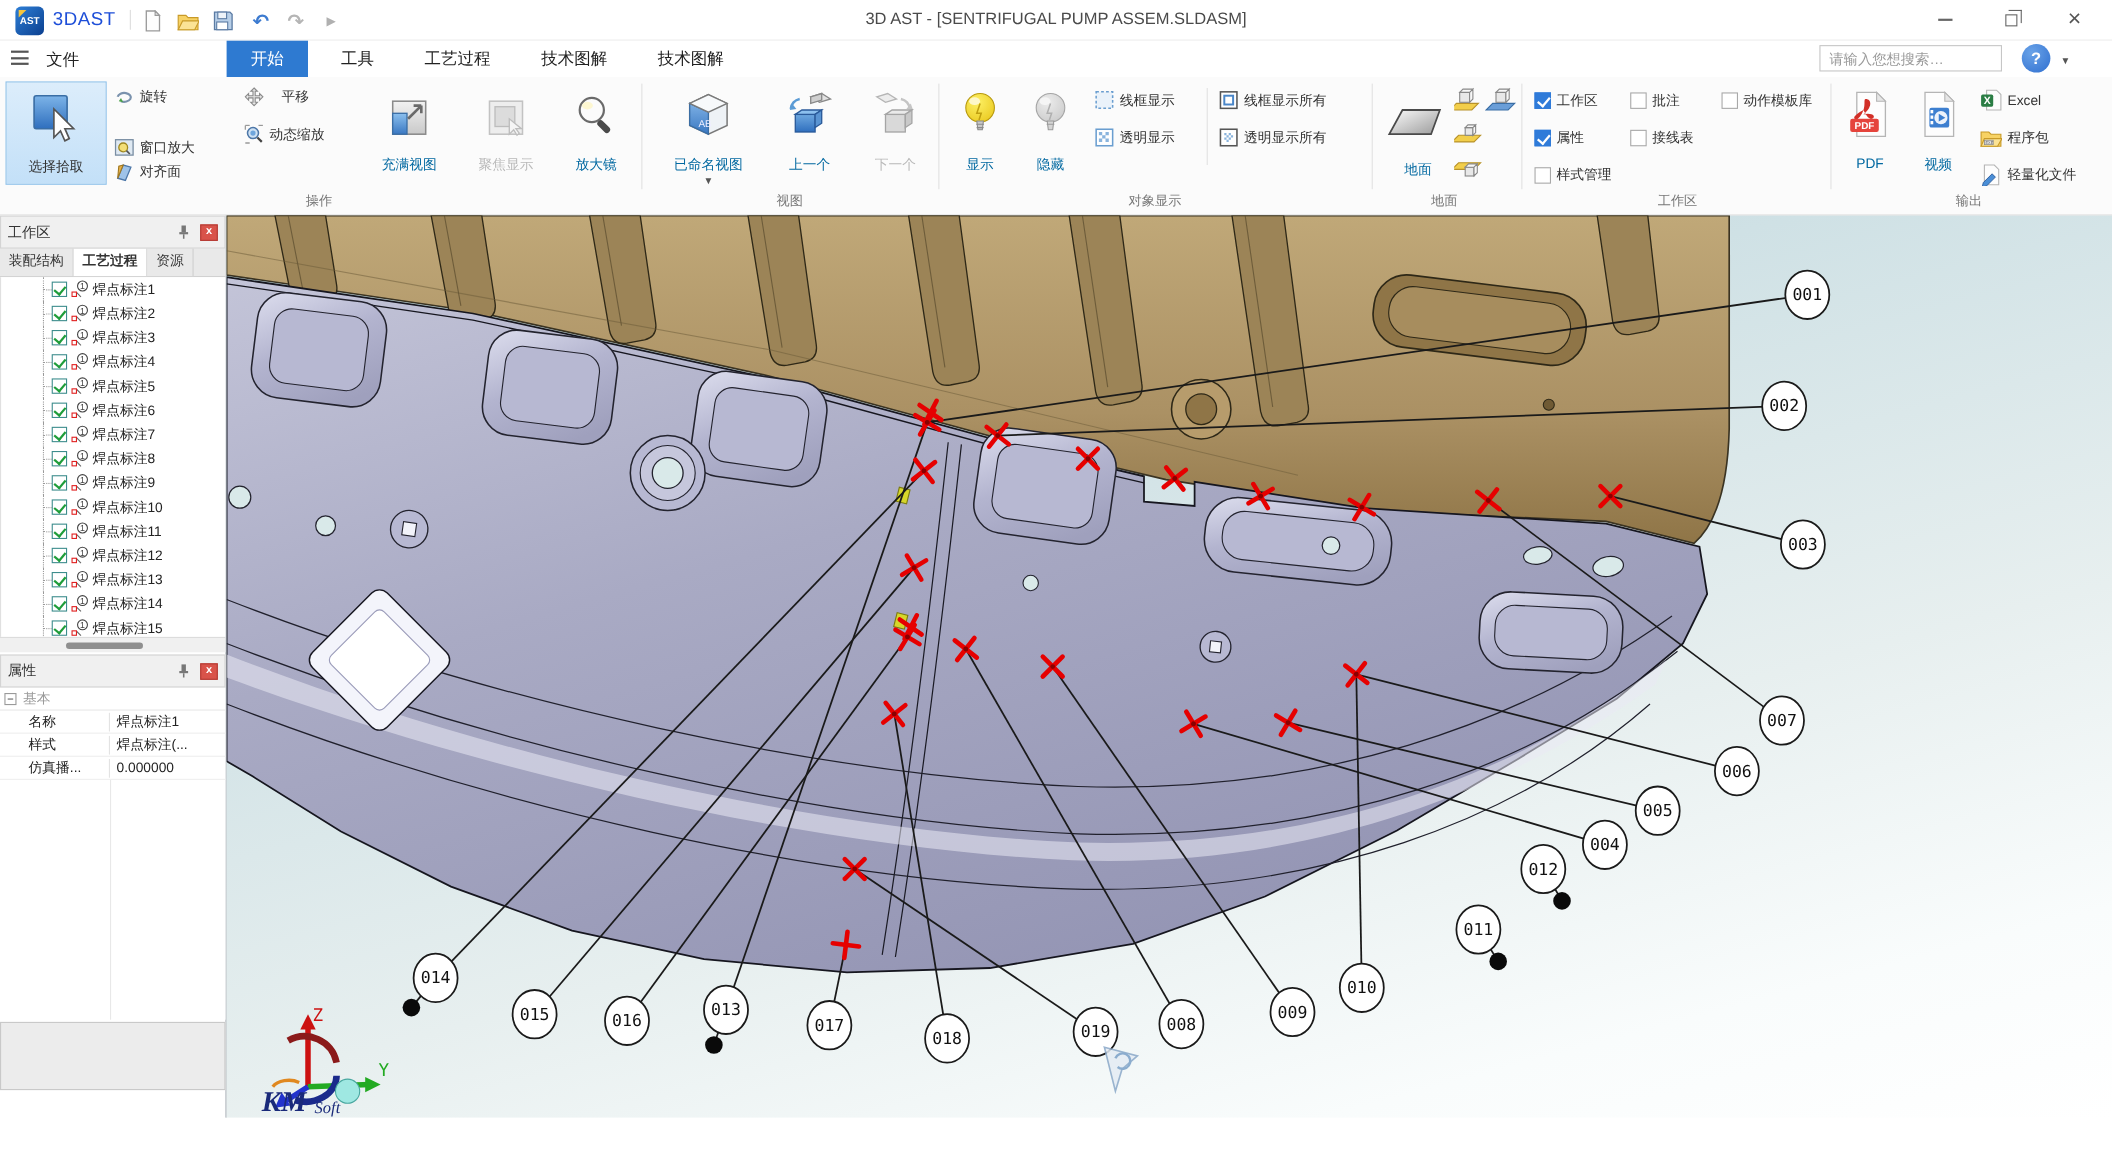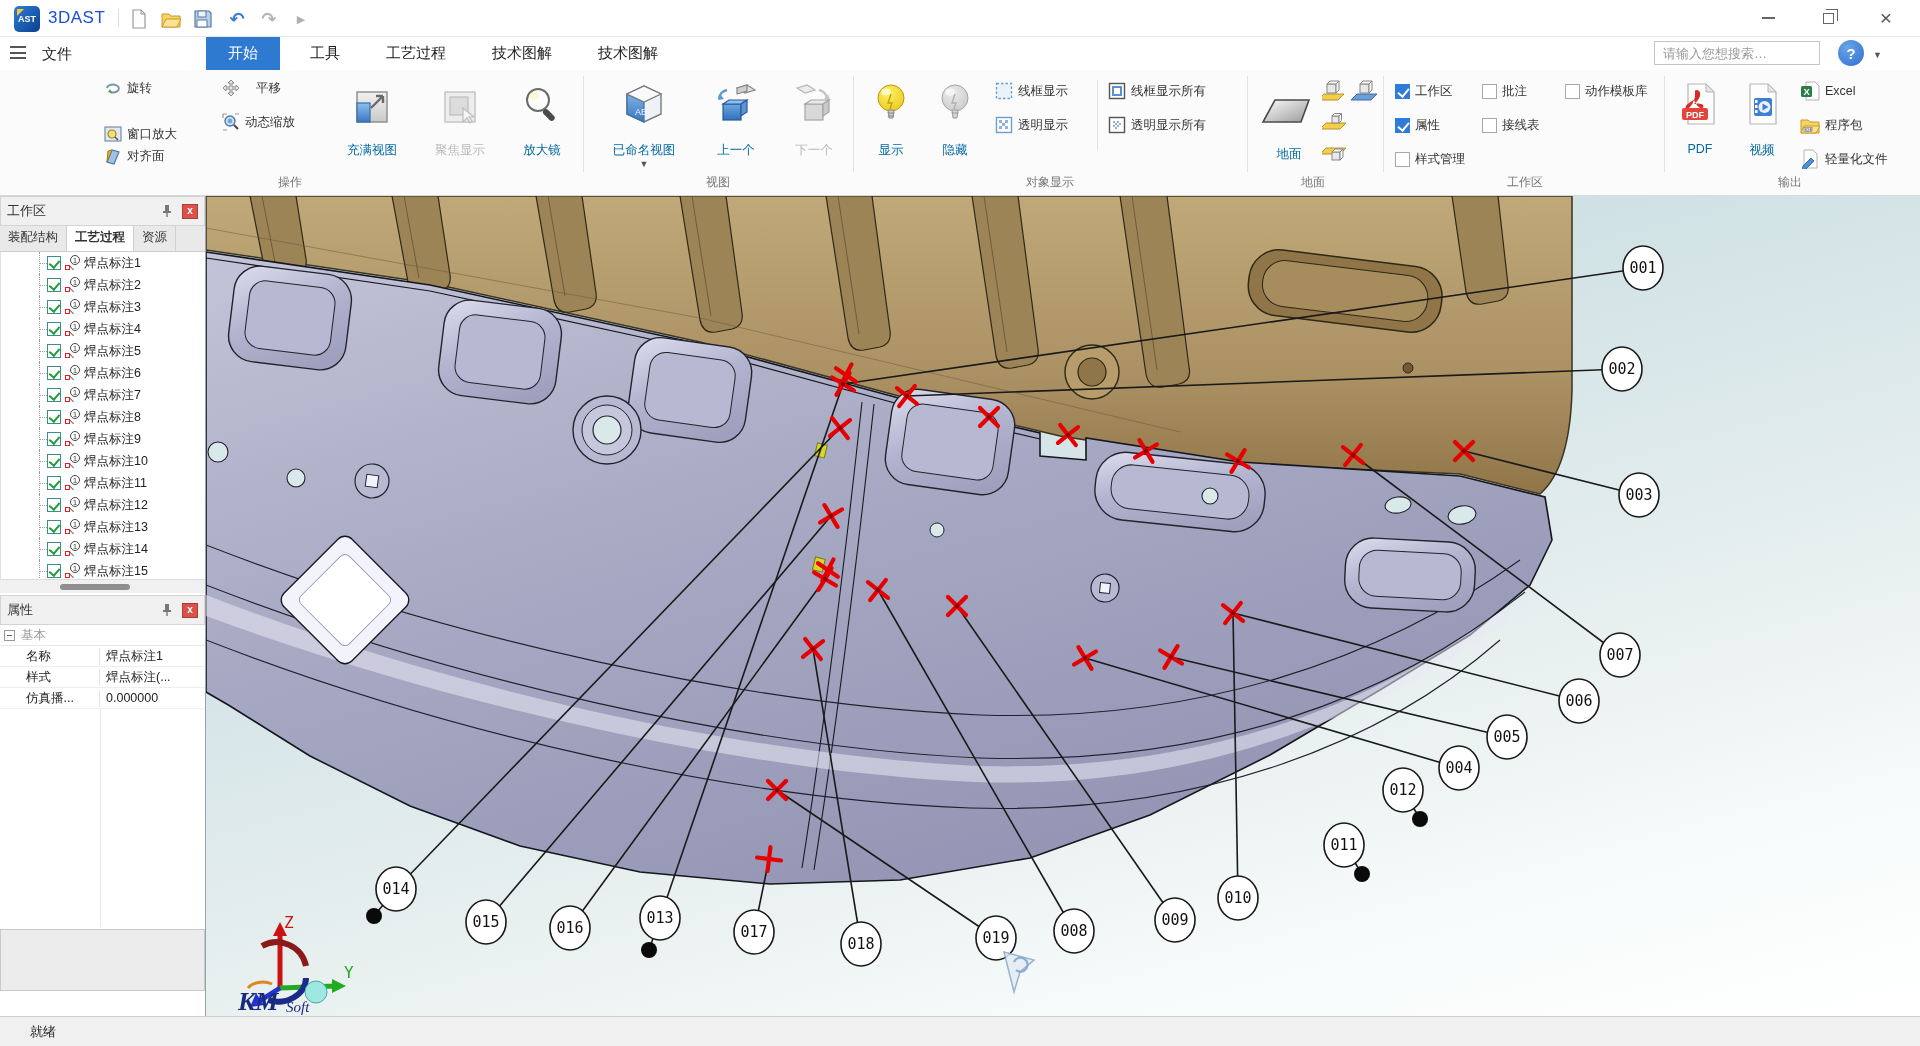--- a/index.html
+++ b/index.html
@@ -141,20 +141,21 @@
     </div>
     <div class="qa-btn" style="left:224px;">
         <span class="undo-glyph">↶</span>
       </div>
     <div class="qa-btn" style="left:256px;">
         <span class="redo-glyph">↷</span>
       </div>
     <div class="qa-btn" style="left:288px;">
         <span class="more-glyph">▶</span>
       </div>
+    <div class="win-title">3D AST - [SENTRIFUGAL PUMP ASSEM.SLDASM]</div>
     <div class="win-btn wb-min">
         <i></i>
       </div>
     <div class="win-btn wb-max">
         <i></i>
       </div>
     <div class="win-btn wb-close">
         <span>×</span>
       </div>
   </div>
@@ -175,20 +176,33 @@
       </svg>
     </div>
     <div class="help-btn">
         <span>?</span>
       </div>
     <div class="help-arrow">▼</div>
   </div>
 
   <div class="ribbon">
 
+    <div class="select-pick">
+      <svg width="52" height="52" viewBox="0 0 52 52" style="margin-top:6px;">
+        <rect x="6" y="6" width="30" height="30" rx="2" fill="url(#gblue)" stroke="#3a6ea5" stroke-width="1.5"></rect>
+        <path d="M24,18 L24,44 L30,38 L34,47 L38,45 L34,36 L42,36 Z" fill="#fff" stroke="#555" stroke-width="1.5"></path>
+        <defs>
+            <linearGradient id="gblue" x1="0" y1="0" x2="0" y2="1">
+              <stop offset="0" stop-color="#7db4e8"></stop>
+              <stop offset="1" stop-color="#2f6fbe"></stop>
+            </linearGradient>
+          </defs>
+      </svg>
+      <div class="blabel">选择拾取</div>
+    </div>
 
     <div class="srow" style="left:104px; top:7px;">
       <svg class="icon16" viewBox="0 0 18 18">
         <path d="M3,9 a6,4 0 1 1 3,4" fill="none" stroke="#7a92ad" stroke-width="2"></path>
         <path d="M4,13 l4,1 -2,-4 z" fill="#4aa04a"></path>
       </svg>
       <span>旋转</span>
     </div>
     <div class="srow" style="left:104px; top:41px;margin-top:12px;">
       <svg class="icon16" viewBox="0 0 18 18">
@@ -1044,16 +1058,13 @@
         </g>
 
         <g transform="translate(1000,952)" opacity="0.85">
           <path d="M4,0 L34,8 L20,20 L14,40 Z" fill="#e4ecf4" stroke="#8aa8c8" stroke-width="1.5"></path>
           <path d="M14,10 a7,7 0 1 1 2,8" fill="none" stroke="#7aa0c8" stroke-width="2.2"></path>
         </g>
       </svg>
     </div>
   </div>
 
-  <div class="statusbar">
-    <span>就绪</span>
-  </div>
 </div>
 
 </body></html>

